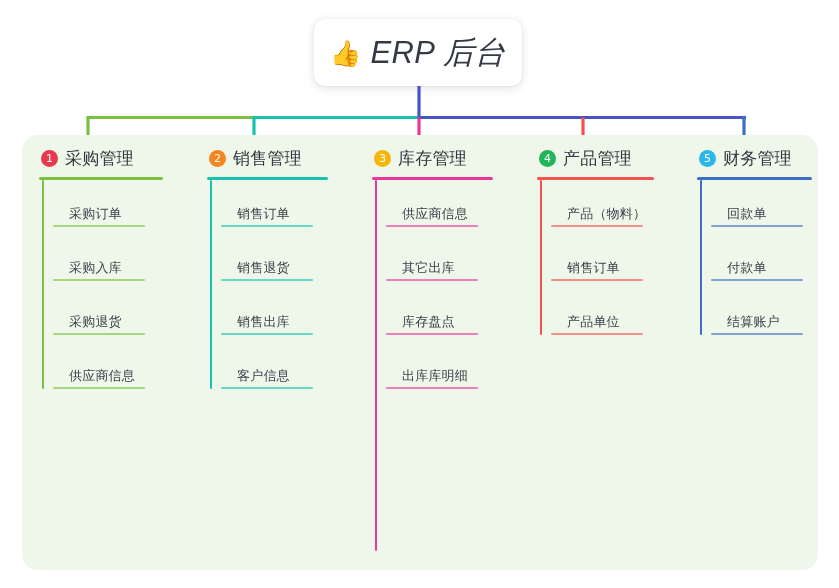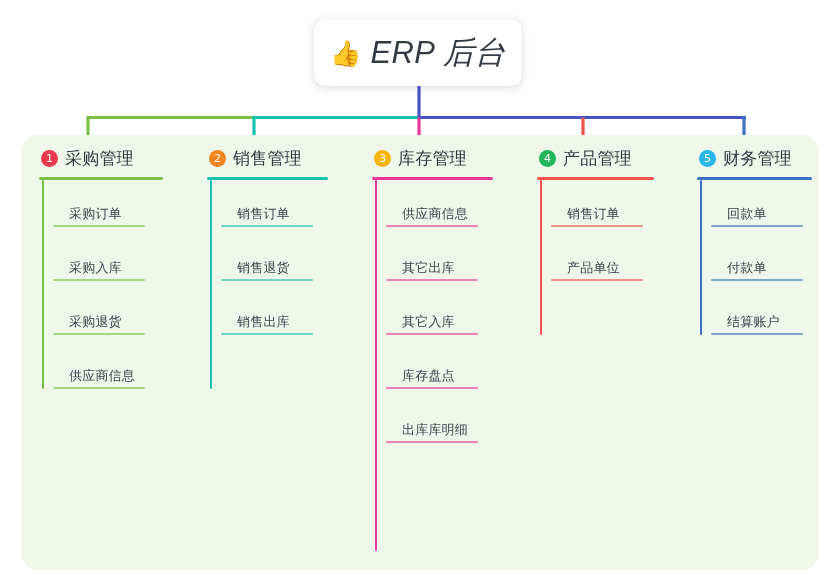--- a/index.html
+++ b/index.html
@@ -235,61 +235,65 @@
             <div class="item-rule" style="background: rgb(23, 195, 174); width: 92px;"></div>
           </div>
           <div class="item">
             <span class="item-label">销售退货</span>
             <div class="item-rule" style="background: rgb(23, 195, 174); width: 92px;"></div>
           </div>
           <div class="item">
             <span class="item-label">销售出库</span>
             <div class="item-rule" style="background: rgb(23, 195, 174); width: 92px;"></div>
           </div>
+          <div class="item">
+            <span class="item-label">客户信息</span>
+            <div class="item-rule" style="background: rgb(23, 195, 174); width: 92px;"></div>
+          </div>
         </div>
       </div>
       <div class="column col-2">
         <div class="col-head">
           <span class="badge" style="background: rgb(245, 181, 10);">3</span>
           <span class="col-title">库存管理</span>
         </div>
         <div class="col-rule rule-2" style="background: rgb(232, 57, 154);"></div>
         <div class="items">
           <div class="spine" style="background: rgb(232, 57, 154); height: 371px;"></div>
           <div class="item">
             <span class="item-label">供应商信息</span>
             <div class="item-rule" style="background: rgb(232, 57, 154); width: 92px;"></div>
           </div>
           <div class="item">
             <span class="item-label">其它出库</span>
             <div class="item-rule" style="background: rgb(232, 57, 154); width: 92px;"></div>
           </div>
           <div class="item">
-            <span class="item-label">其它入库</span>
-            <div class="item-rule" style="background: rgb(232, 57, 154); width: 92px;"></div>
-          </div>
-          <div class="item">
             <span class="item-label">库存盘点</span>
             <div class="item-rule" style="background: rgb(232, 57, 154); width: 92px;"></div>
           </div>
           <div class="item">
             <span class="item-label">出库库明细</span>
             <div class="item-rule" style="background: rgb(232, 57, 154); width: 92px;"></div>
           </div>
         </div>
       </div>
       <div class="column col-3">
         <div class="col-head">
           <span class="badge" style="background: rgb(34, 181, 89);">4</span>
           <span class="col-title">产品管理</span>
         </div>
         <div class="col-rule rule-3" style="background: rgb(244, 82, 77);"></div>
         <div class="items">
           <div class="spine" style="background: rgb(244, 82, 77); height: 155px;"></div>
           <div class="item">
+            <span class="item-label">产品（物料）</span>
+            <div class="item-rule" style="background: rgb(244, 82, 77); width: 92px;"></div>
+          </div>
+          <div class="item">
             <span class="item-label">销售订单</span>
             <div class="item-rule" style="background: rgb(244, 82, 77); width: 92px;"></div>
           </div>
           <div class="item">
             <span class="item-label">产品单位</span>
             <div class="item-rule" style="background: rgb(244, 82, 77); width: 92px;"></div>
           </div>
         </div>
       </div>
       <div class="column col-4">

